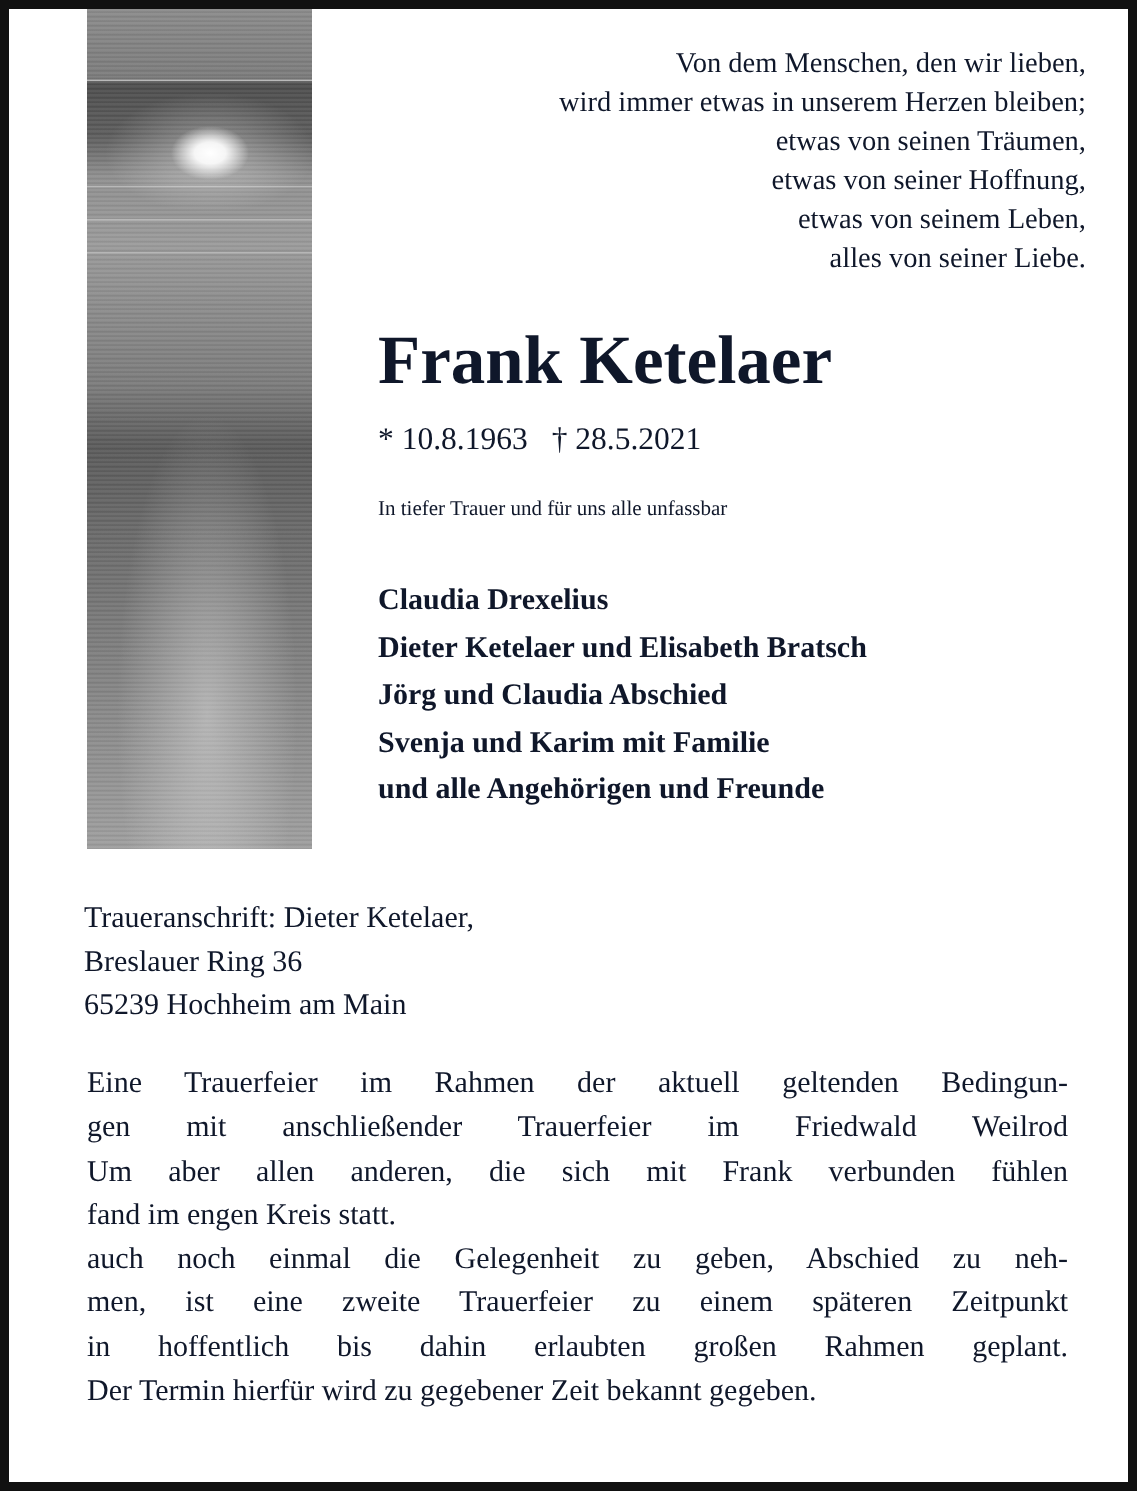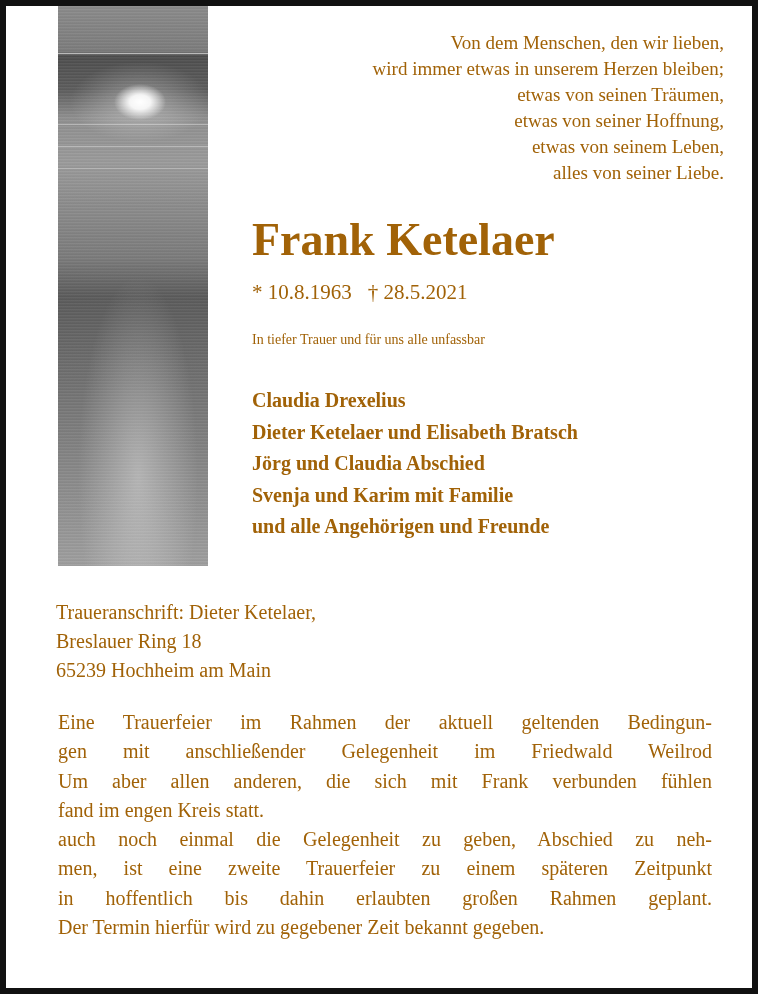--- a/index.html
+++ b/index.html
@@ -5,21 +5,21 @@
   html, body { margin: 0; padding: 0; background: #ffffff; }
   body { width: 764px; height: 1000px; position: relative; overflow: hidden; }
   .frame {
     position: absolute; left: 0; top: 0;
     width: 758px; height: 994px;
     box-sizing: border-box;
     border: 6px solid #111111;
     border-left-width: 6px; border-top-width: 6px;
     background: #ffffff;
   }
-  .serif { font-family: "Liberation Serif", "DejaVu Serif", serif; color: #a16207; }
+  .serif { font-family: "Liberation Serif", "DejaVu Serif", serif; color: #0f172a; }
   .photo {
     position: absolute; left: 58px; top: 6px; width: 150px; height: 560px;
     background:
       radial-gradient(ellipse 26px 18px at 82px 96px, rgba(255,255,255,1) 0%, rgba(255,255,255,0.9) 40%, rgba(255,255,255,0) 100%),
       radial-gradient(ellipse 70px 40px at 82px 96px, rgba(255,255,255,0.35) 0%, rgba(255,255,255,0) 100%),
       radial-gradient(ellipse 60px 200px at 80px 470px, rgba(230,230,230,0.45) 0%, rgba(230,230,230,0) 100%),
       repeating-linear-gradient(180deg, rgba(255,255,255,0.06) 0px, rgba(255,255,255,0.06) 1px, rgba(0,0,0,0.05) 2px, rgba(0,0,0,0.0) 3px),
       linear-gradient(180deg, #8a8a8a 0%, #7b7b7b 8%, #4d4d4d 9%, #5c5c5c 15%, #8f8f8f 20%, #9a9a9a 28%, #8c8c8c 35%, #7a7a7a 45%, #5a5a5a 52%, #6d6d6d 65%, #8a8a8a 85%, #9e9e9e 100%);
   }
   .photo .streak { position: absolute; left: 0; right: 0; height: 1px; background: rgba(255,255,255,0.7); }
@@ -90,26 +90,26 @@
 <div class="mourners serif">
   <div>Claudia Drexelius</div>
   <div>Dieter Ketelaer und Elisabeth Bratsch</div>
   <div>Jörg und Claudia Abschied</div>
   <div>Svenja und Karim mit Familie</div>
   <div>und alle Angehörigen und Freunde</div>
 </div>
 
 <div class="address serif">
   <div>Traueranschrift: Dieter Ketelaer,</div>
-  <div>Breslauer Ring 18</div>
+  <div>Breslauer Ring 36</div>
   <div>65239 Hochheim am Main</div>
 </div>
 
 <div class="body-text serif">
   <span class="line">Eine Trauerfeier im Rahmen der aktuell geltenden Bedingun-</span>
-  <span class="line">gen mit anschließender Gelegenheit im Friedwald Weilrod</span>
+  <span class="line">gen mit anschließender Trauerfeier im Friedwald Weilrod</span>
   <span class="line">Um aber allen anderen, die sich mit Frank verbunden fühlen</span>
   <span class="line last">fand im engen Kreis statt.</span>
   <span class="line">auch noch einmal die Gelegenheit zu geben, Abschied zu neh-</span>
   <span class="line">men, ist eine zweite Trauerfeier zu einem späteren Zeitpunkt</span>
   <span class="line">in hoffentlich bis dahin erlaubten großen Rahmen geplant.</span>
   <span class="line last">Der Termin hierfür wird zu gegebener Zeit bekannt gegeben.</span>
 </div>
 
 </body></html>

